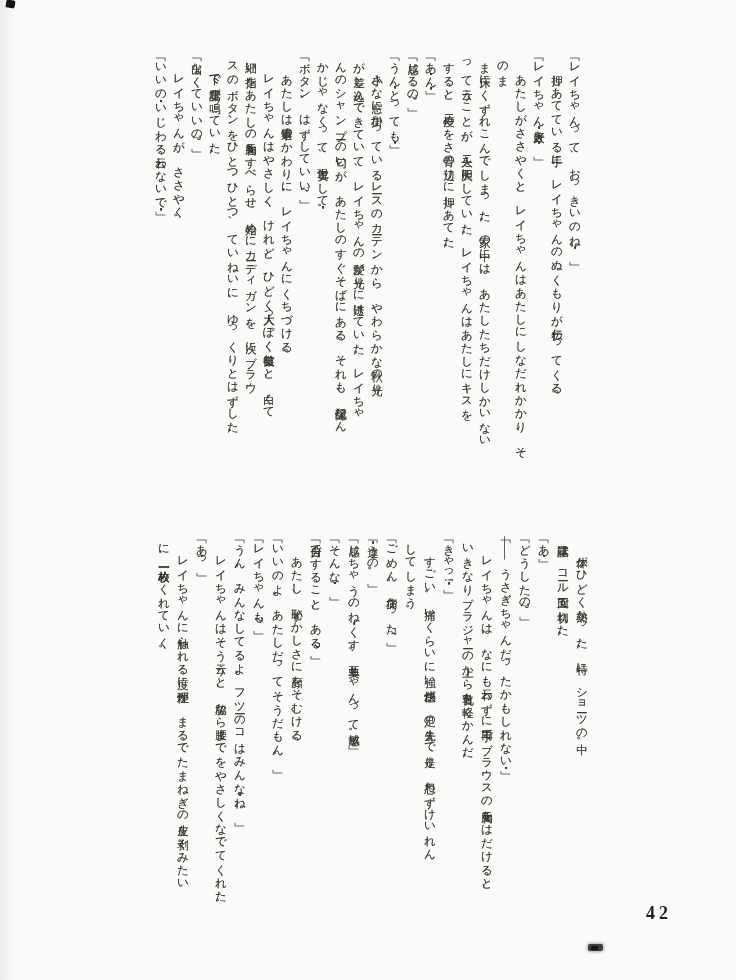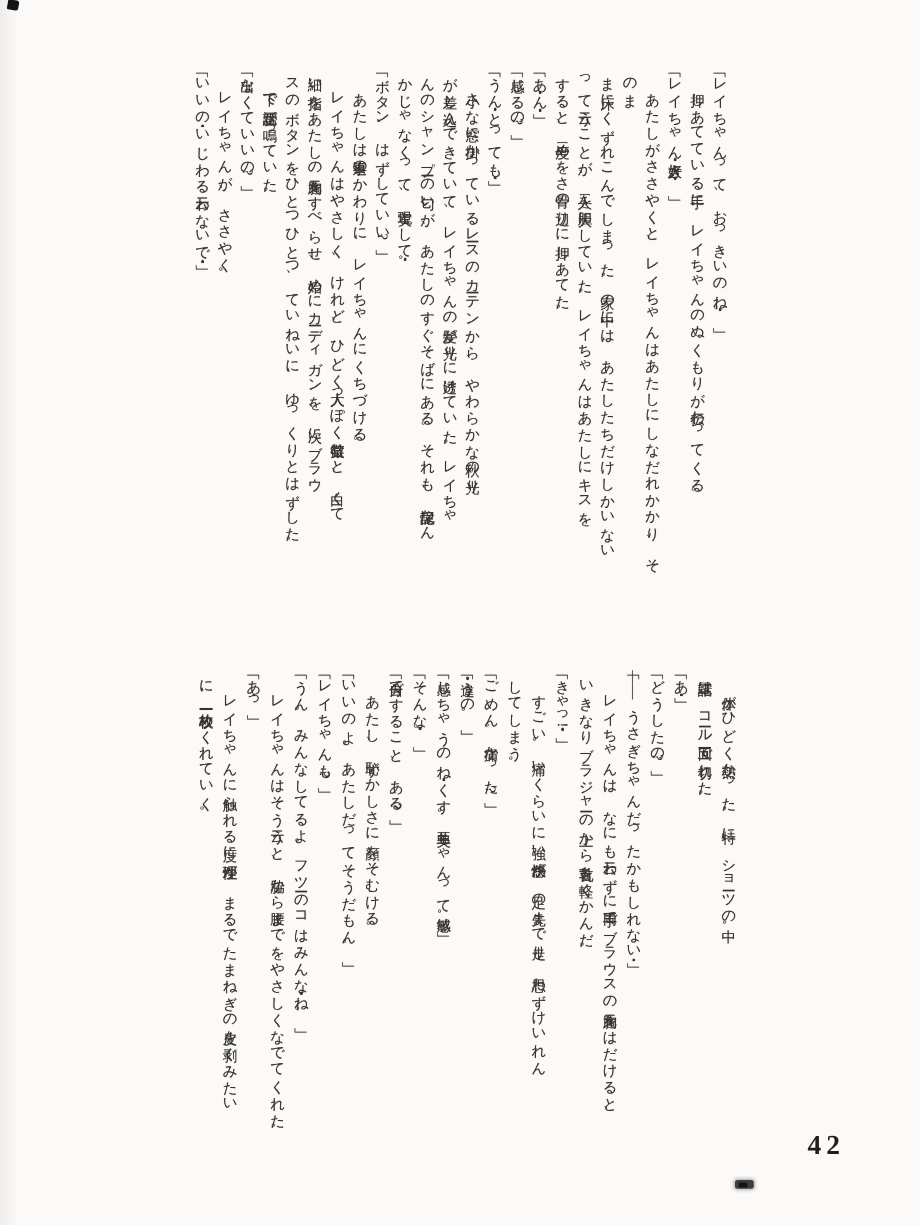--- a/index.html
+++ b/index.html
@@ -79,21 +79,21 @@
     left: 154px;
     top: 536px;
     width: 437px;
     height: 418px;
   }
   #block-bottom p.col { line-height: 19px; }
   .page-number {
     position: absolute;
     left: 646px;
     top: 903px;
-    font-size: 22px;
+    font-size: 18px;
     font-weight: bold;
     letter-spacing: 4px;
     color: #1f1e1c;
   }
 </style>
 </head>
 <body>
 
 <div class="page">
 

